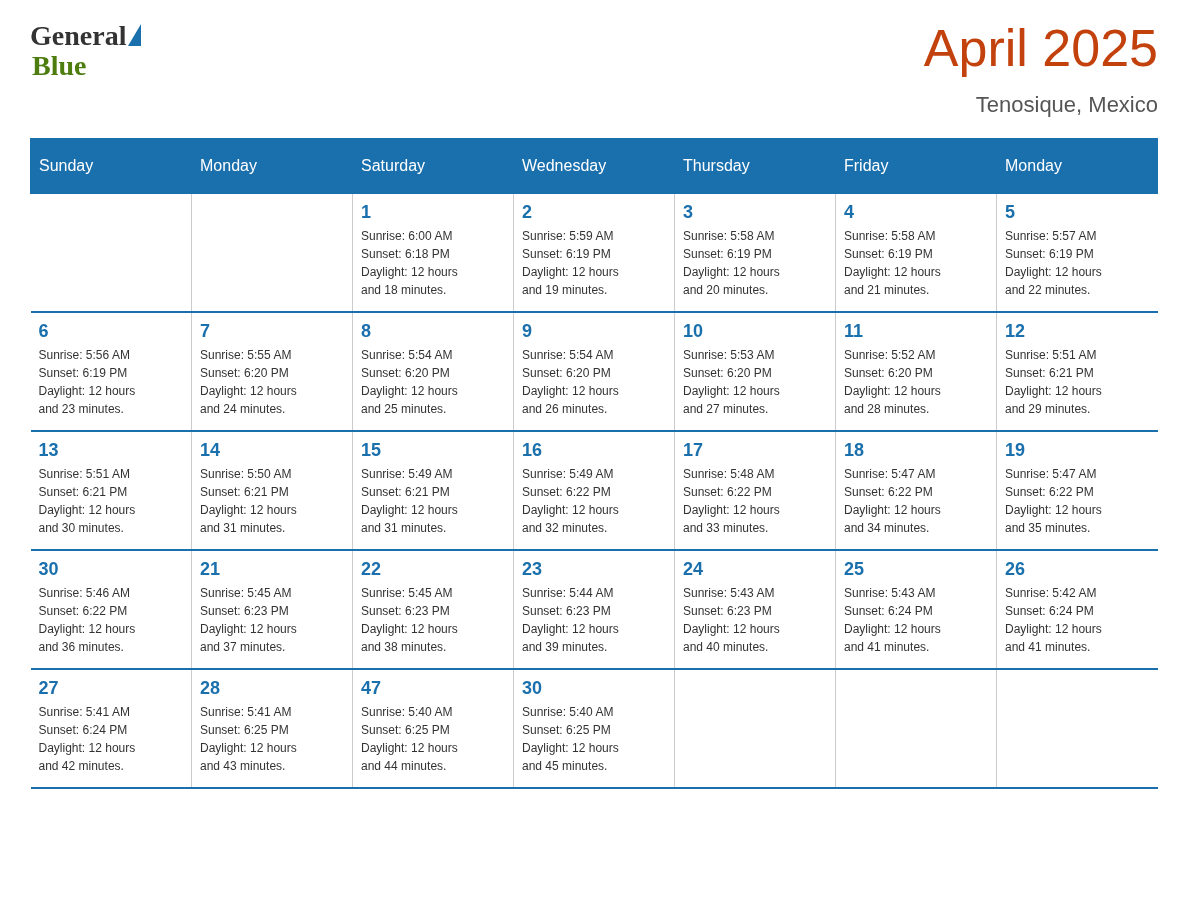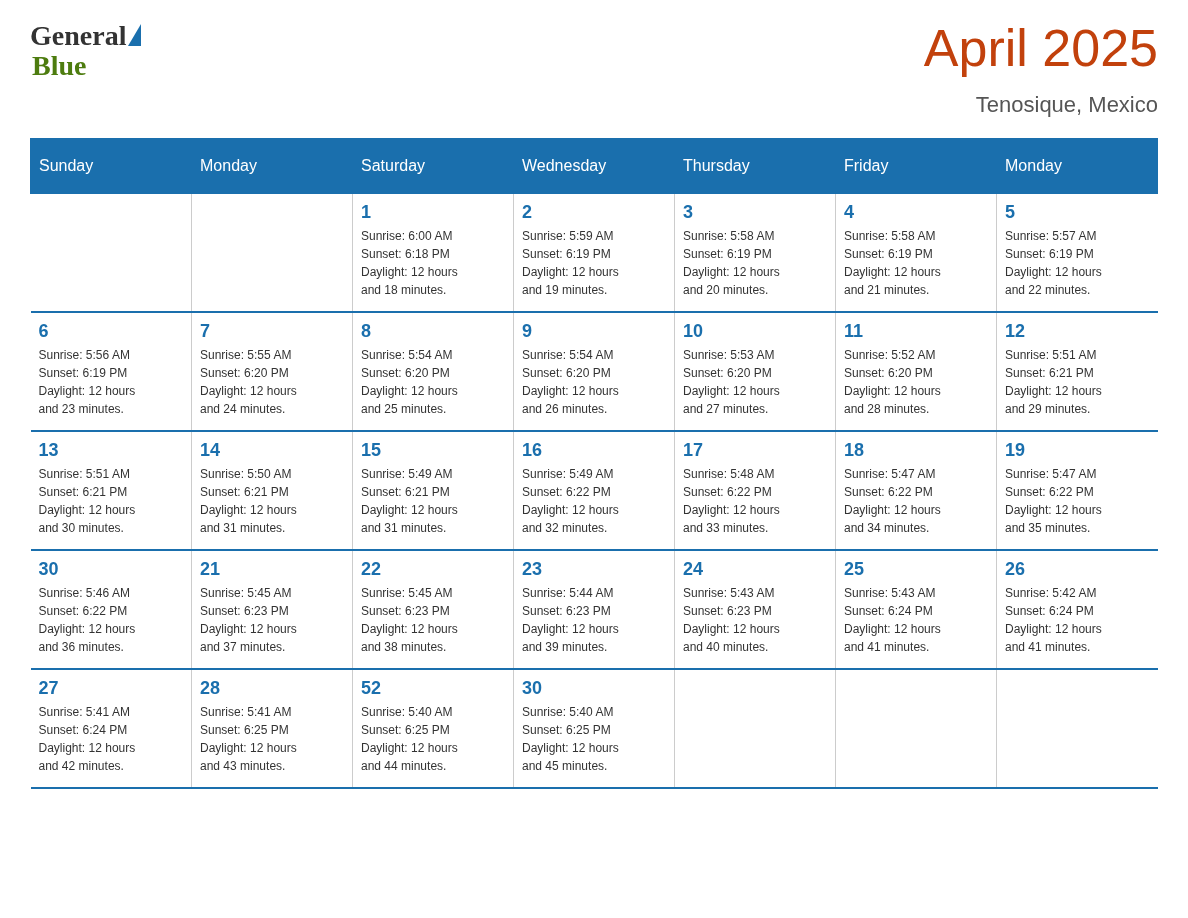--- a/index.html
+++ b/index.html
@@ -241,21 +241,21 @@
       <tr>
         <td>
           <span class="day-number">27</span>
           <div class="day-info">Sunrise: 5:41 AM<br>Sunset: 6:24 PM<br>Daylight: 12 hours<br>and 42 minutes.</div>
         </td>
         <td>
           <span class="day-number">28</span>
           <div class="day-info">Sunrise: 5:41 AM<br>Sunset: 6:25 PM<br>Daylight: 12 hours<br>and 43 minutes.</div>
         </td>
         <td>
-          <span class="day-number">52</span>
+          <span class="day-number">47</span>
           <div class="day-info">Sunrise: 5:40 AM<br>Sunset: 6:25 PM<br>Daylight: 12 hours<br>and 44 minutes.</div>
         </td>
         <td>
           <span class="day-number">30</span>
           <div class="day-info">Sunrise: 5:40 AM<br>Sunset: 6:25 PM<br>Daylight: 12 hours<br>and 45 minutes.</div>
         </td>
         <td class="empty-cell"></td>
         <td class="empty-cell"></td>
         <td class="empty-cell"></td>
       </tr>

